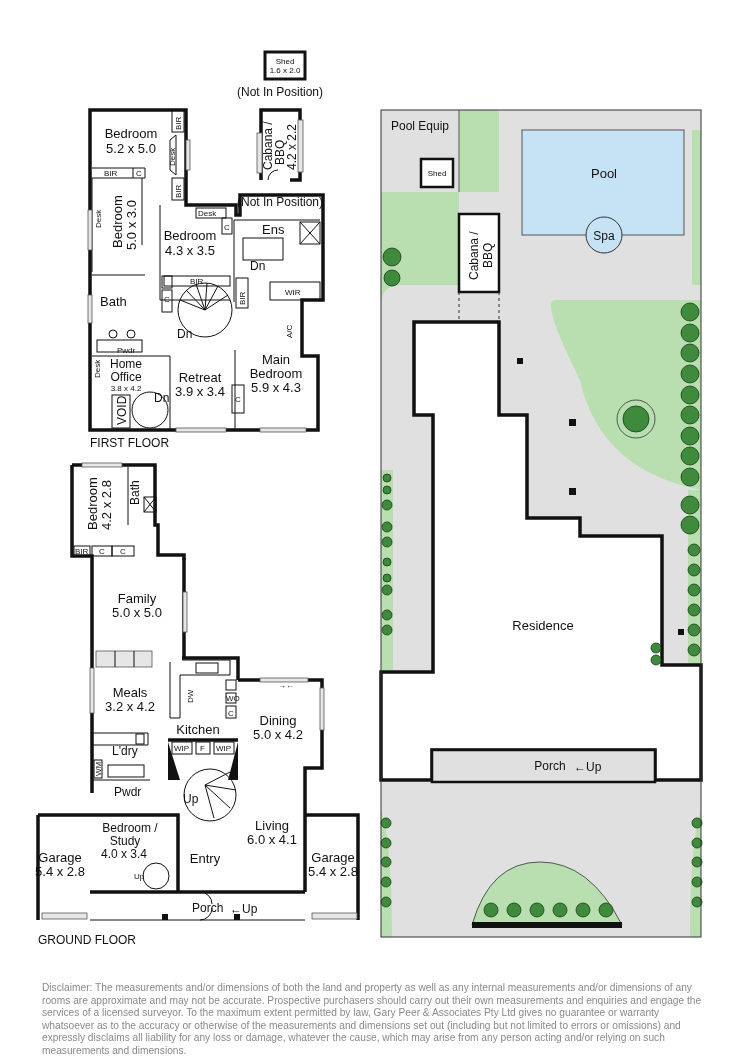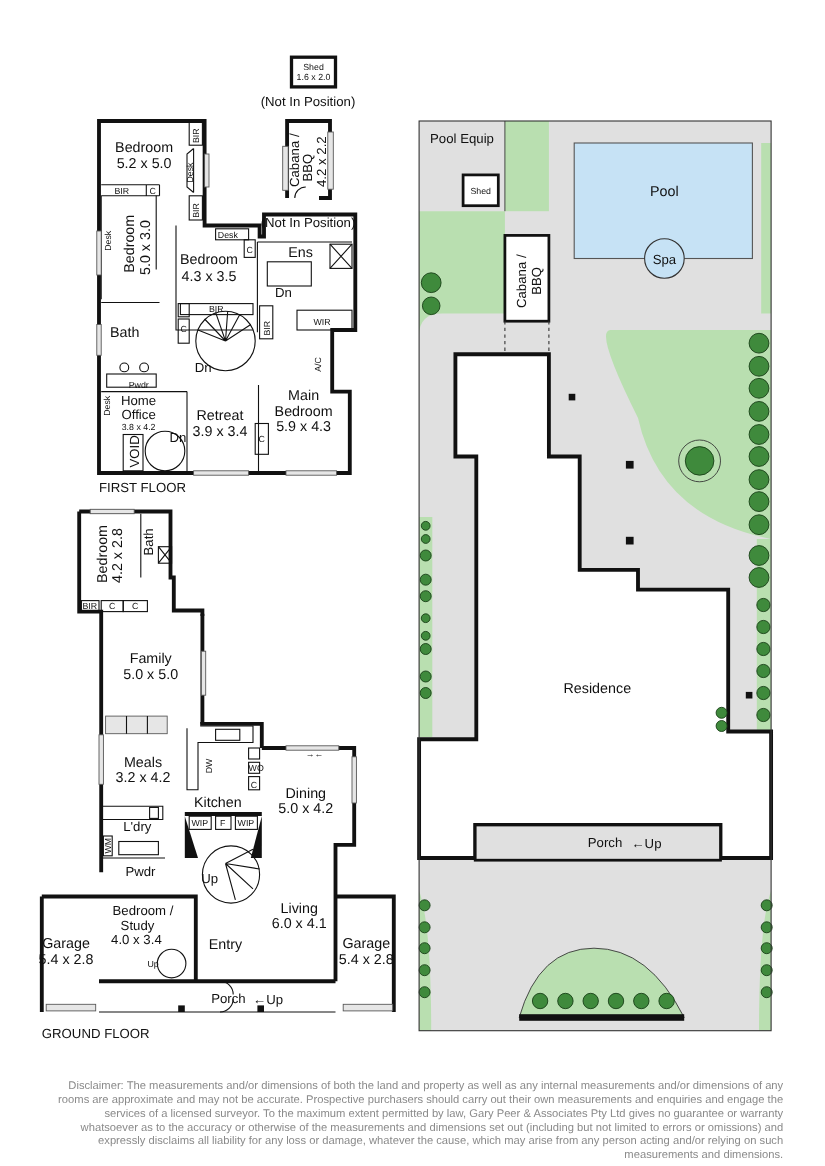--- a/index.html
+++ b/index.html
@@ -9,21 +9,21 @@
   .sm{font-size:8px;}
   .md{font-size:12px;}
   .lg{font-size:13px;}
   .wall{fill:none;stroke:#111;stroke-width:3.5;}
   .thin{fill:none;stroke:#111;stroke-width:1;}
   .win{fill:#e6e6e6;stroke:#555;stroke-width:0.8;}
   .door{fill:none;stroke:#111;stroke-width:1;}
   .pave{fill:#e0e0e0;}
   .lawn{fill:#b9dfb0;}
   .tree{fill:#3f8a3c;stroke:#173d16;stroke-width:0.8;}
-  .disclaimer{position:absolute;left:42px;top:982px;width:670px;font-size:10.2px;line-height:12.6px;color:#8a8a8a;text-align:right;}
+  .disclaimer{position:absolute;left:42px;top:982px;width:670px;font-size:10.2px;line-height:12.6px;color:#8a8a8a;}
 </style>
 </head>
 <body>
 
 <svg width="750" height="1060" viewBox="0 0 750 1060">
 
   <g>
     <rect x="265" y="52" width="40" height="27" fill="#fff" stroke="#111" stroke-width="3"></rect>
     <text class="lbl sm" x="285" y="64" text-anchor="middle">Shed</text>
     <text class="lbl sm" x="285" y="73" text-anchor="middle">1.6 x 2.0</text>

